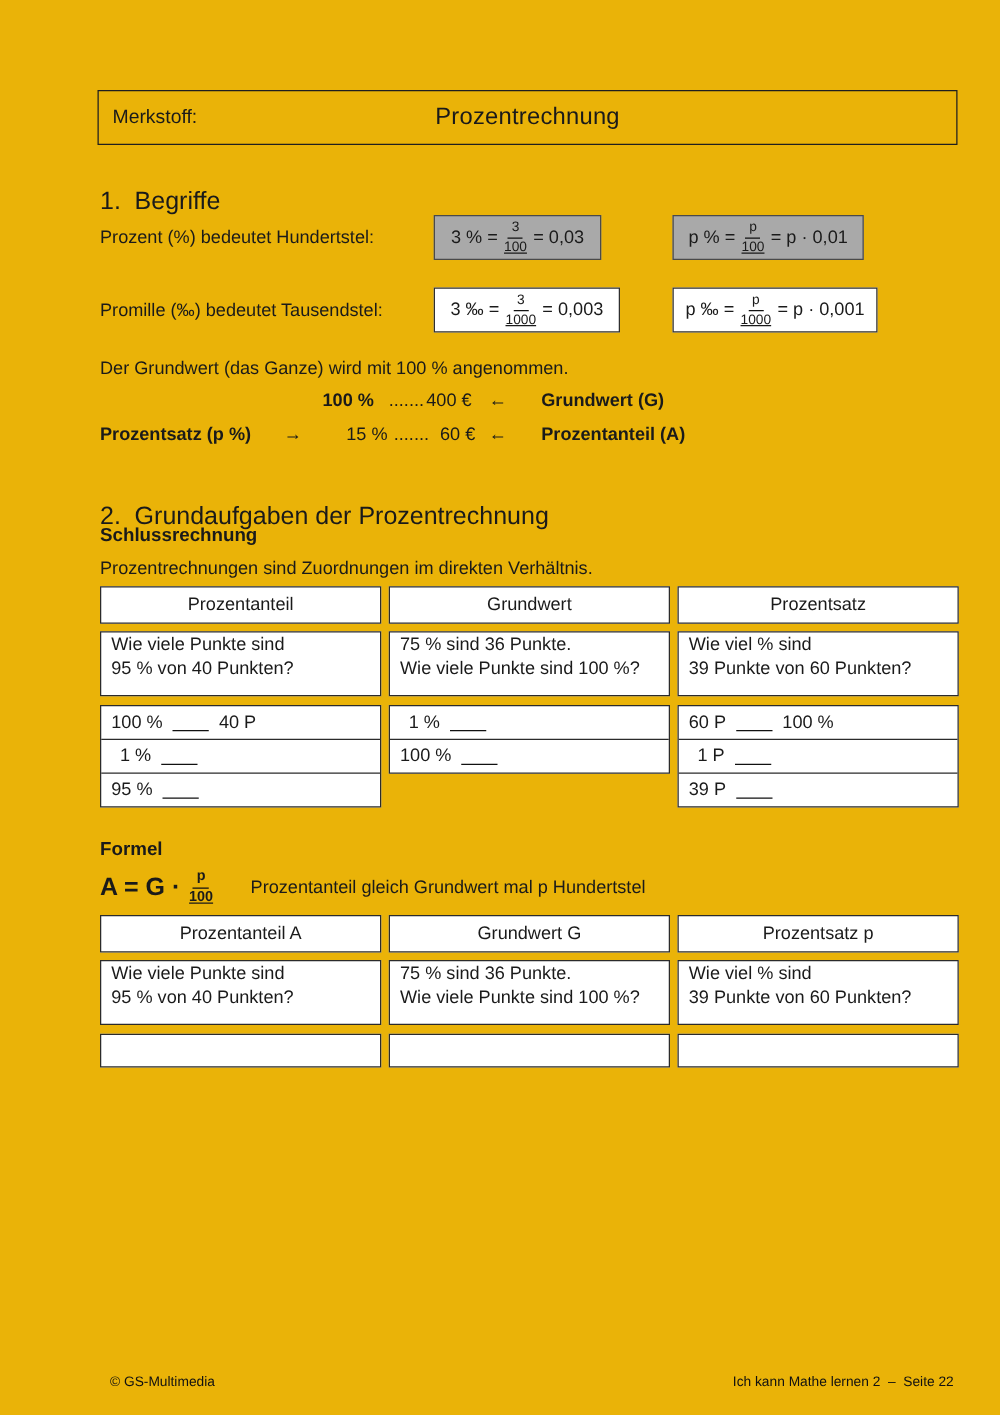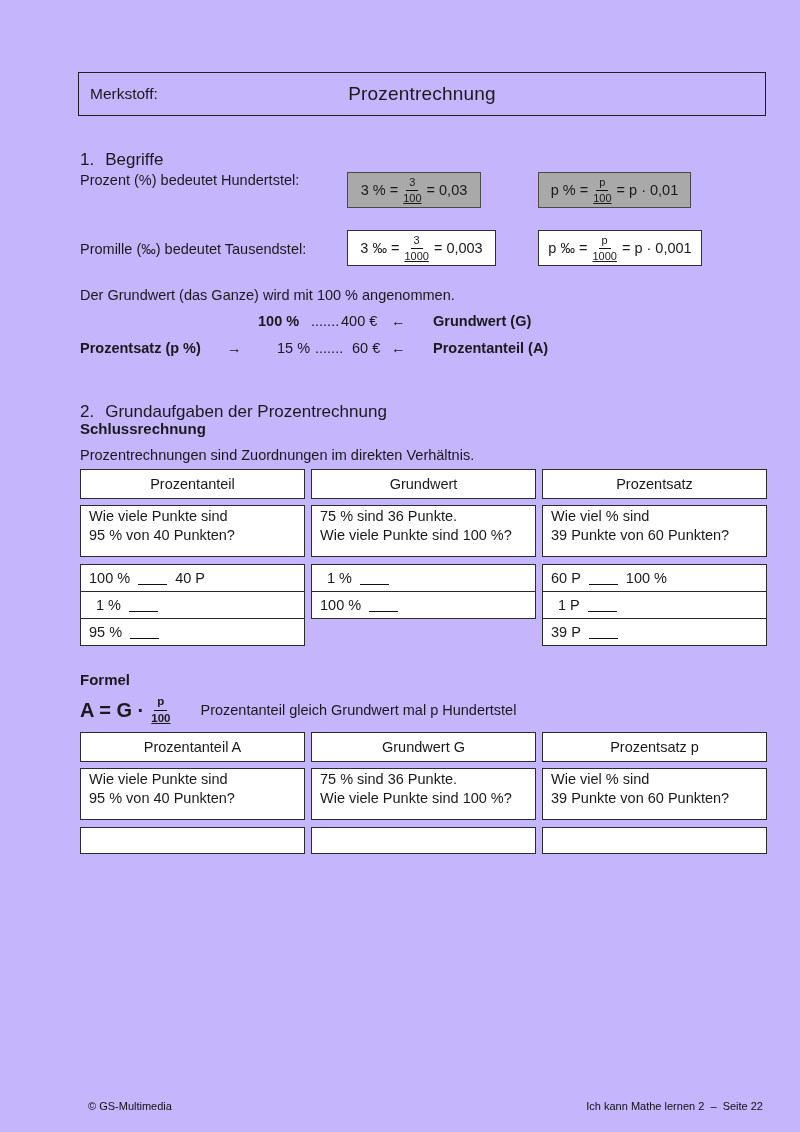--- a/index.html
+++ b/index.html
@@ -1,39 +1,39 @@
 <!DOCTYPE html>
 <html><head>
 <meta charset="utf-8">
 <style>
   html,body{margin:0;padding:0;background:#ffffff;}
   .page{
     position:relative;
     width:800px;height:1132px;
-    background:#c4b5fd;
+    background:#eab308;
     font-family:"Liberation Sans","DejaVu Sans",sans-serif;
     color:#1a1a1a;
     overflow:hidden;
   }
   .abs{position:absolute;}
 
   
   .title-box{
     left:78px;top:72px;width:686px;height:42px;
     border:1.5px solid #1f1f1f;
     display:flex;align-items:center;justify-content:center;
   }
   .title-box .merk{
     position:absolute;left:11px;top:50%;transform:translateY(-50%);
     font-size:15.5px;
   }
   .title-box .main-title{font-size:19px;letter-spacing:.2px;}
 
   
-  .h-section{font-size:17px;}
+  .h-section{font-size:20px;}
   .h-section .num{display:inline-block;margin-right:11px;}
   .body-text{font-size:14.5px;}
   .bold{font-weight:bold;}
 
   
   .fbox{
     display:flex;align-items:center;justify-content:center;
     height:34px;font-size:14.5px;gap:5px;
   }
   .fbox.gray{background:#a9a9a9;border:1.5px solid #4a4a4a;}
@@ -93,21 +93,21 @@
 
   <div class="abs title-box">
     <span class="merk">Merkstoff:</span>
     <span class="main-title">Prozentrechnung</span>
   </div>
 
   <div class="abs h-section" style="left:80px;top:150px;">
     <span class="num">1.</span><span>Begriffe</span>
   </div>
 
-  <div class="abs body-text" style="left:80px;top:172px;">Prozent (%) bedeutet Hundertstel:</div>
+  <div class="abs body-text" style="left:80px;top:182px;">Prozent (%) bedeutet Hundertstel:</div>
 
   <div class="abs fbox gray" style="left:347px;top:172px;width:132px;">
     <span>3 % =</span>
     <span class="frac">
         <span class="num">3</span>
         <span class="den">100</span>
       </span>
     <span>= 0,03</span>
   </div>
 

